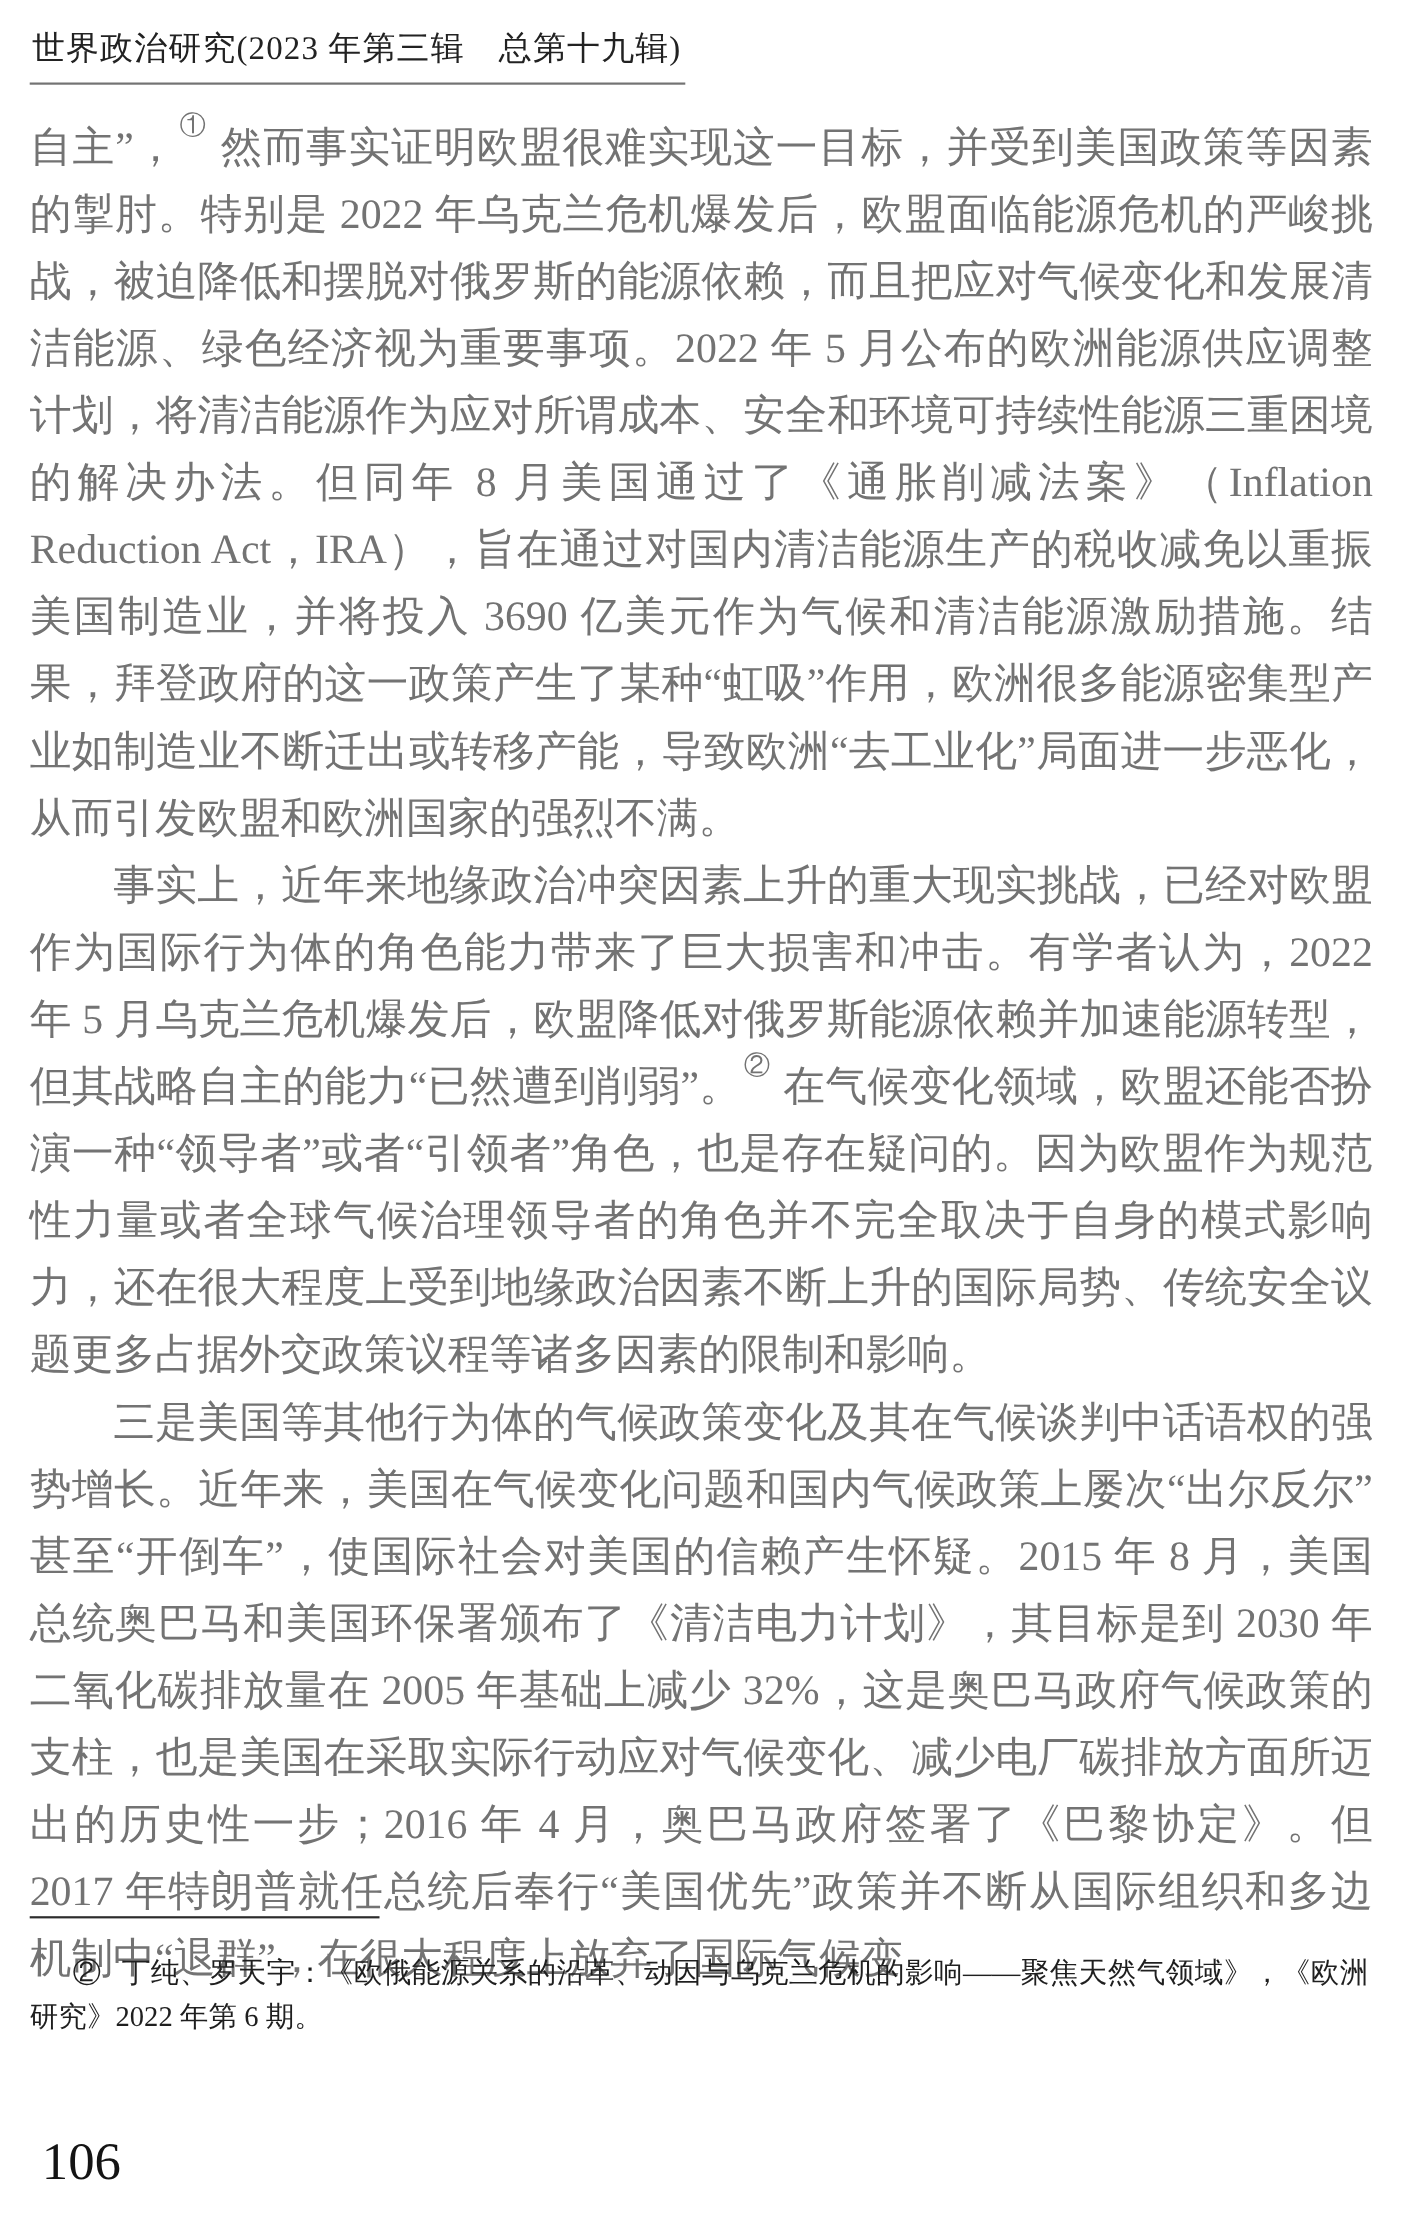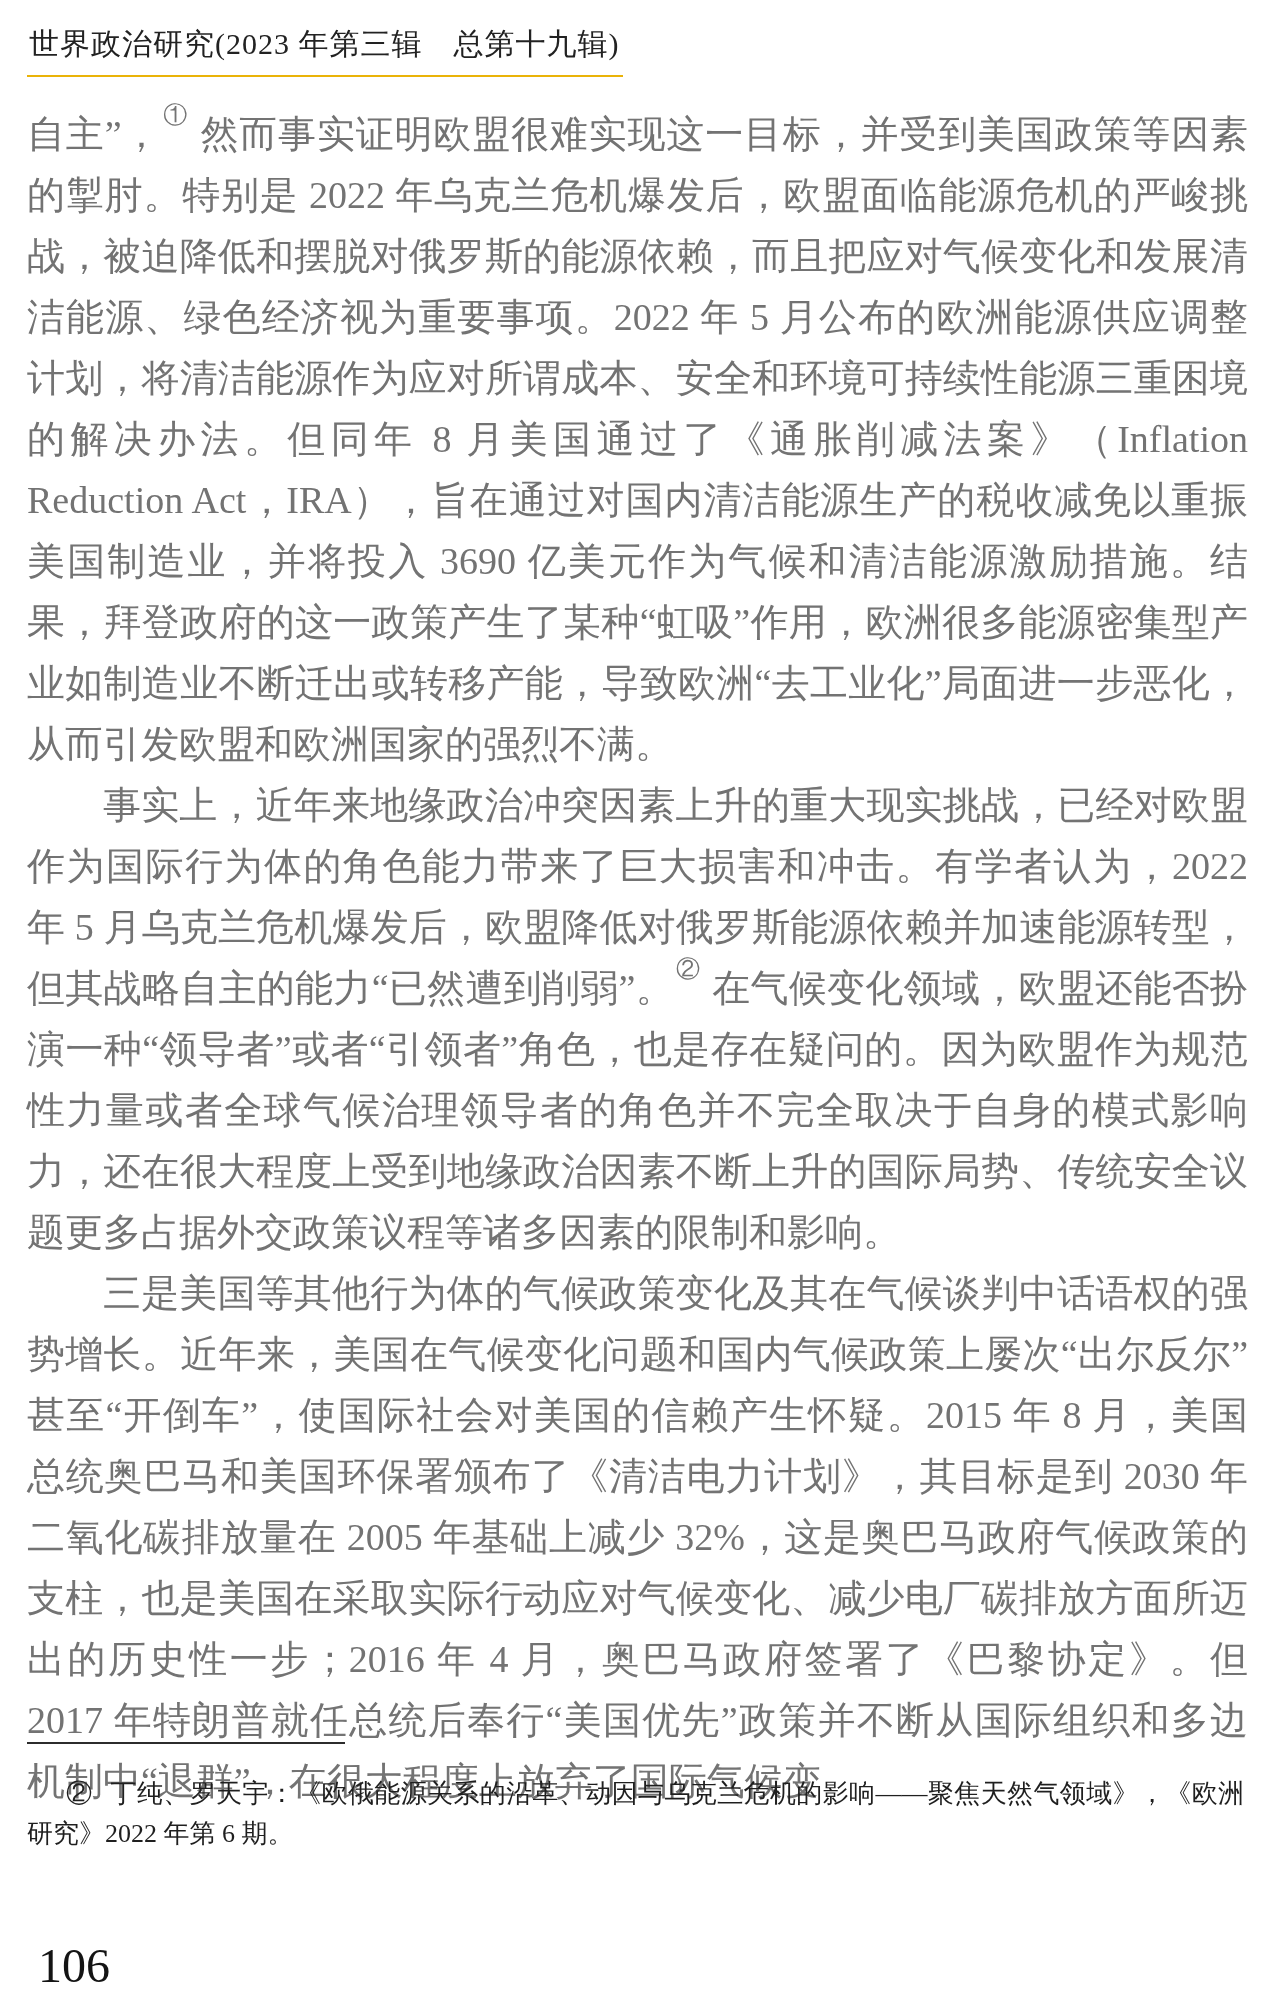--- a/index.html
+++ b/index.html
@@ -17,21 +17,21 @@
   .running-header{
     position:absolute;
     top:24px;left:27px;right:36px;
   }
   .running-title{
     display:inline-block;
     font-size:30px;
     letter-spacing:1px;
     color:#222;
     padding:0 4px 10px 2px;
-    border-bottom:2px solid #eab308;
+    border-bottom:2px solid #737373;
     white-space:nowrap;
   }
   
   .body-text{
     position:absolute;
     top:104px;left:27px;right:32px;
   }
   .para{
     margin:0;
     font-size:38px;

